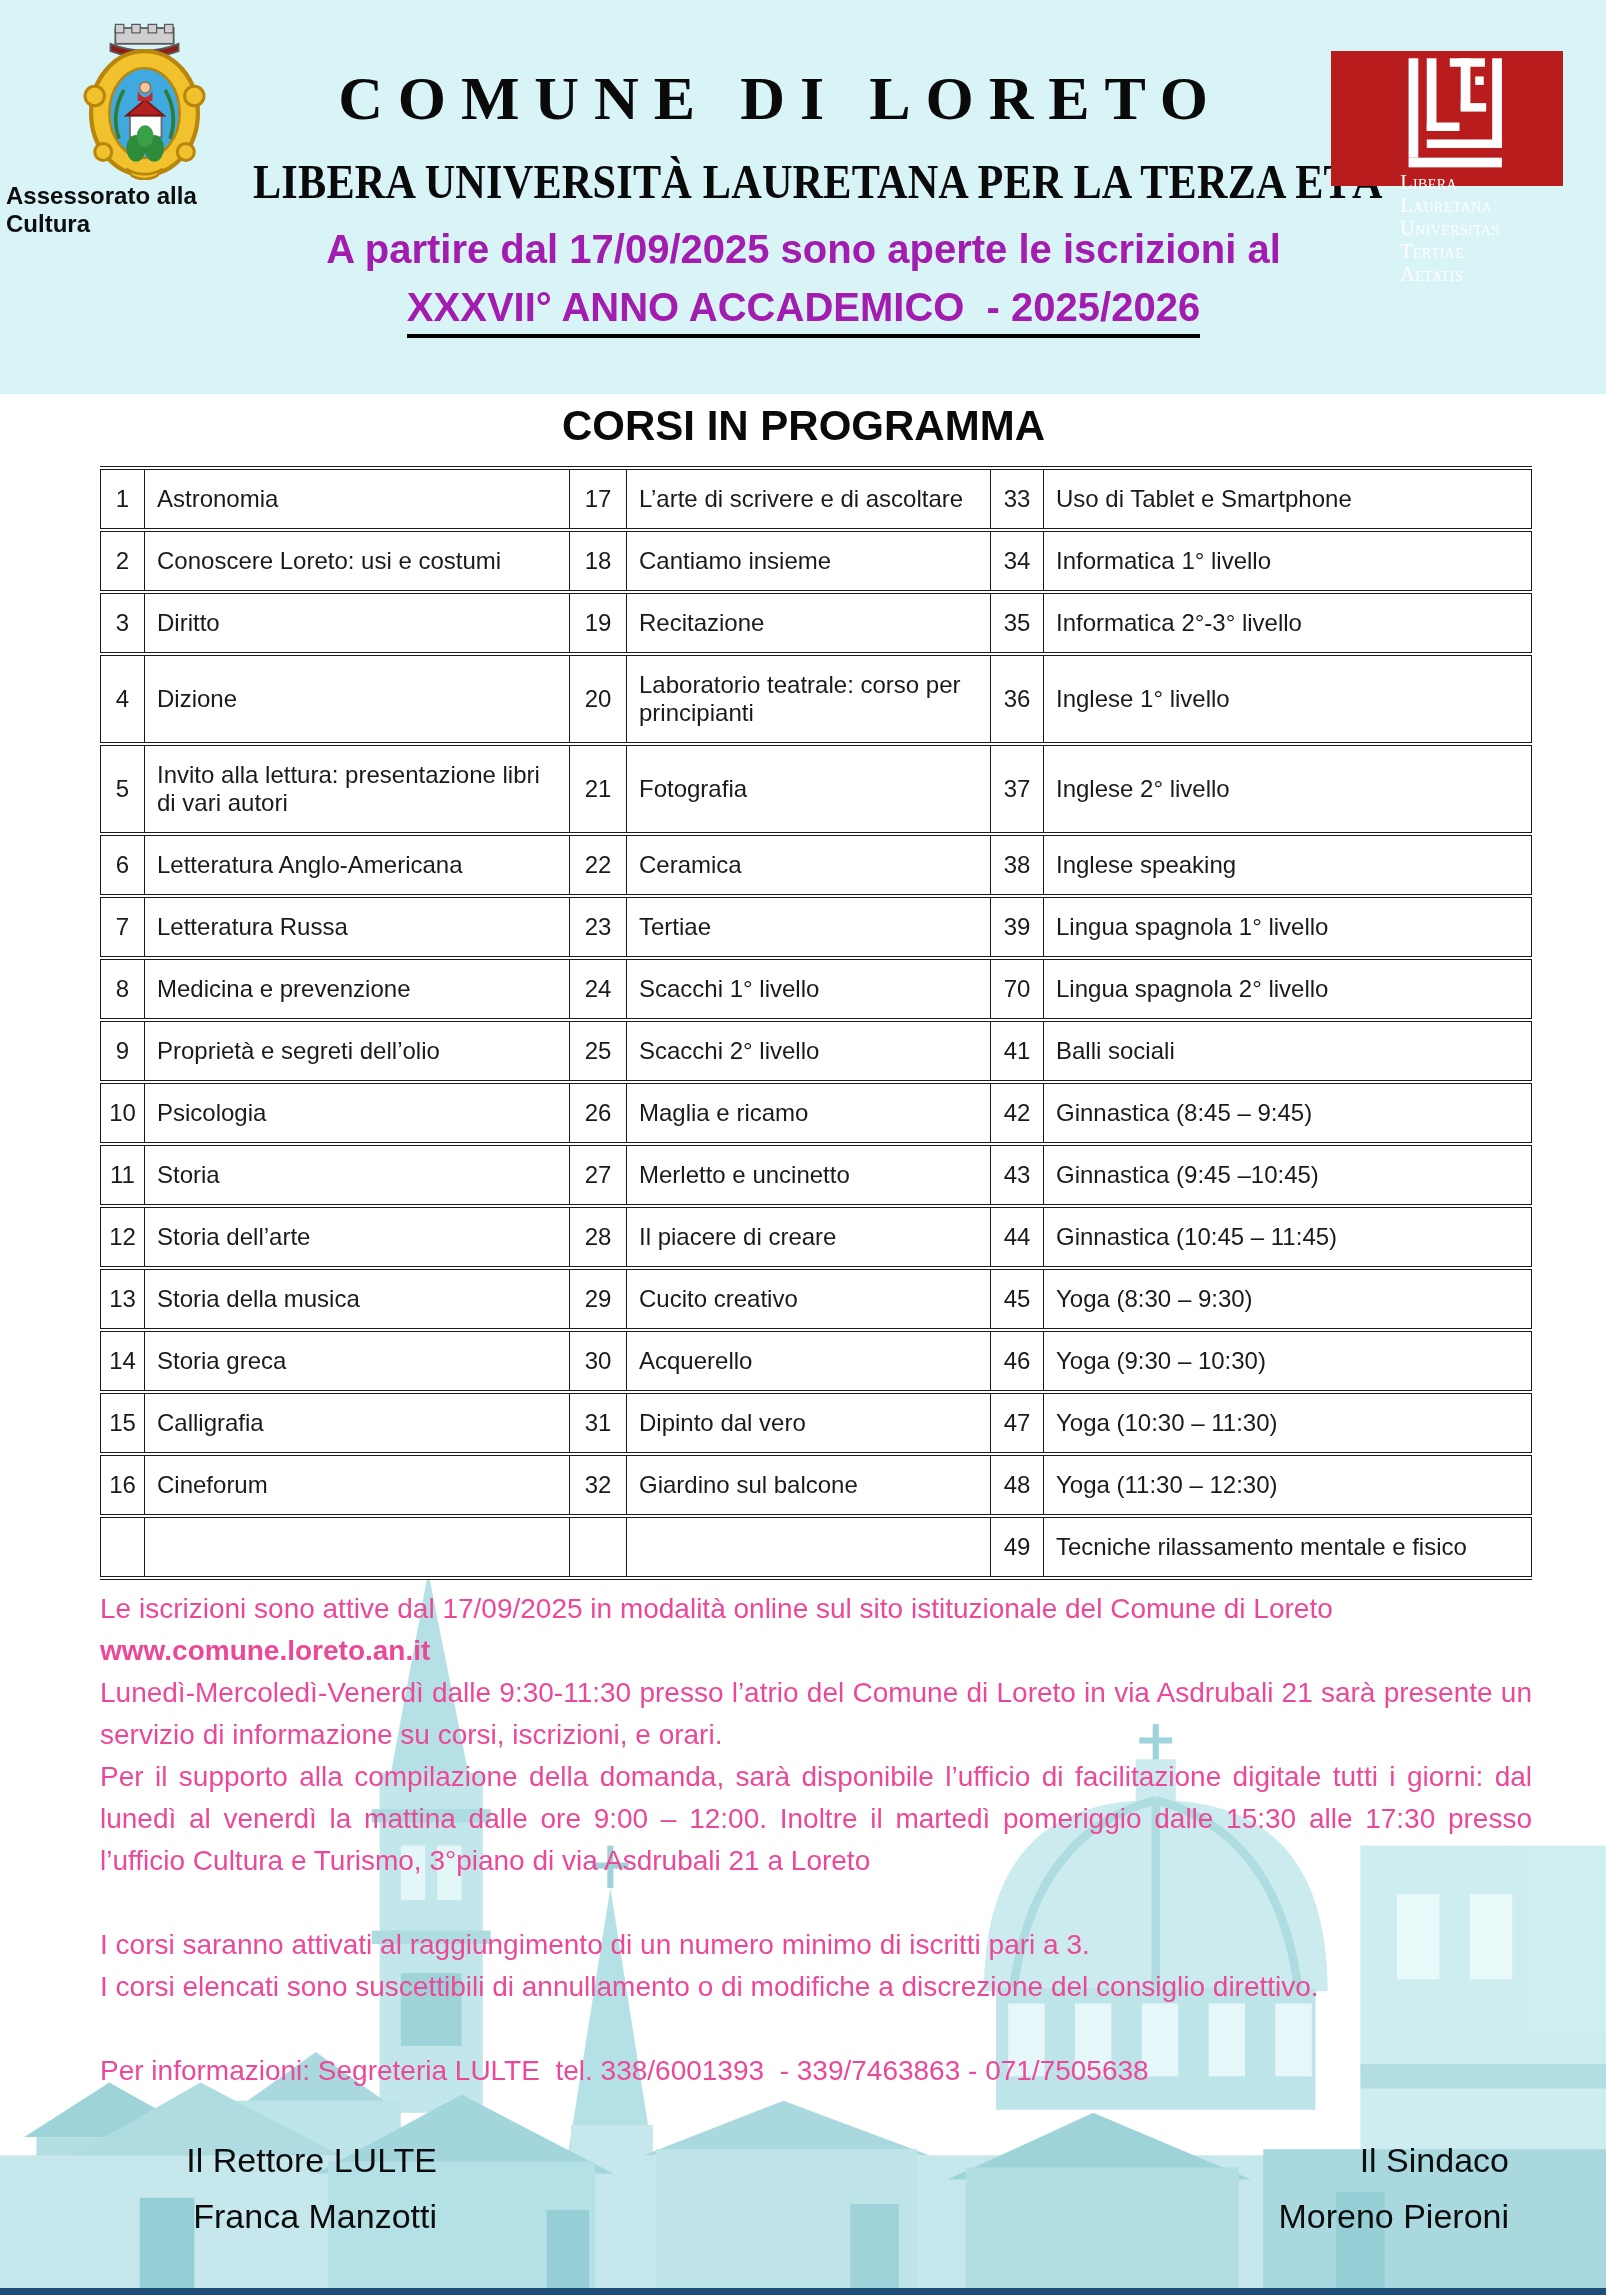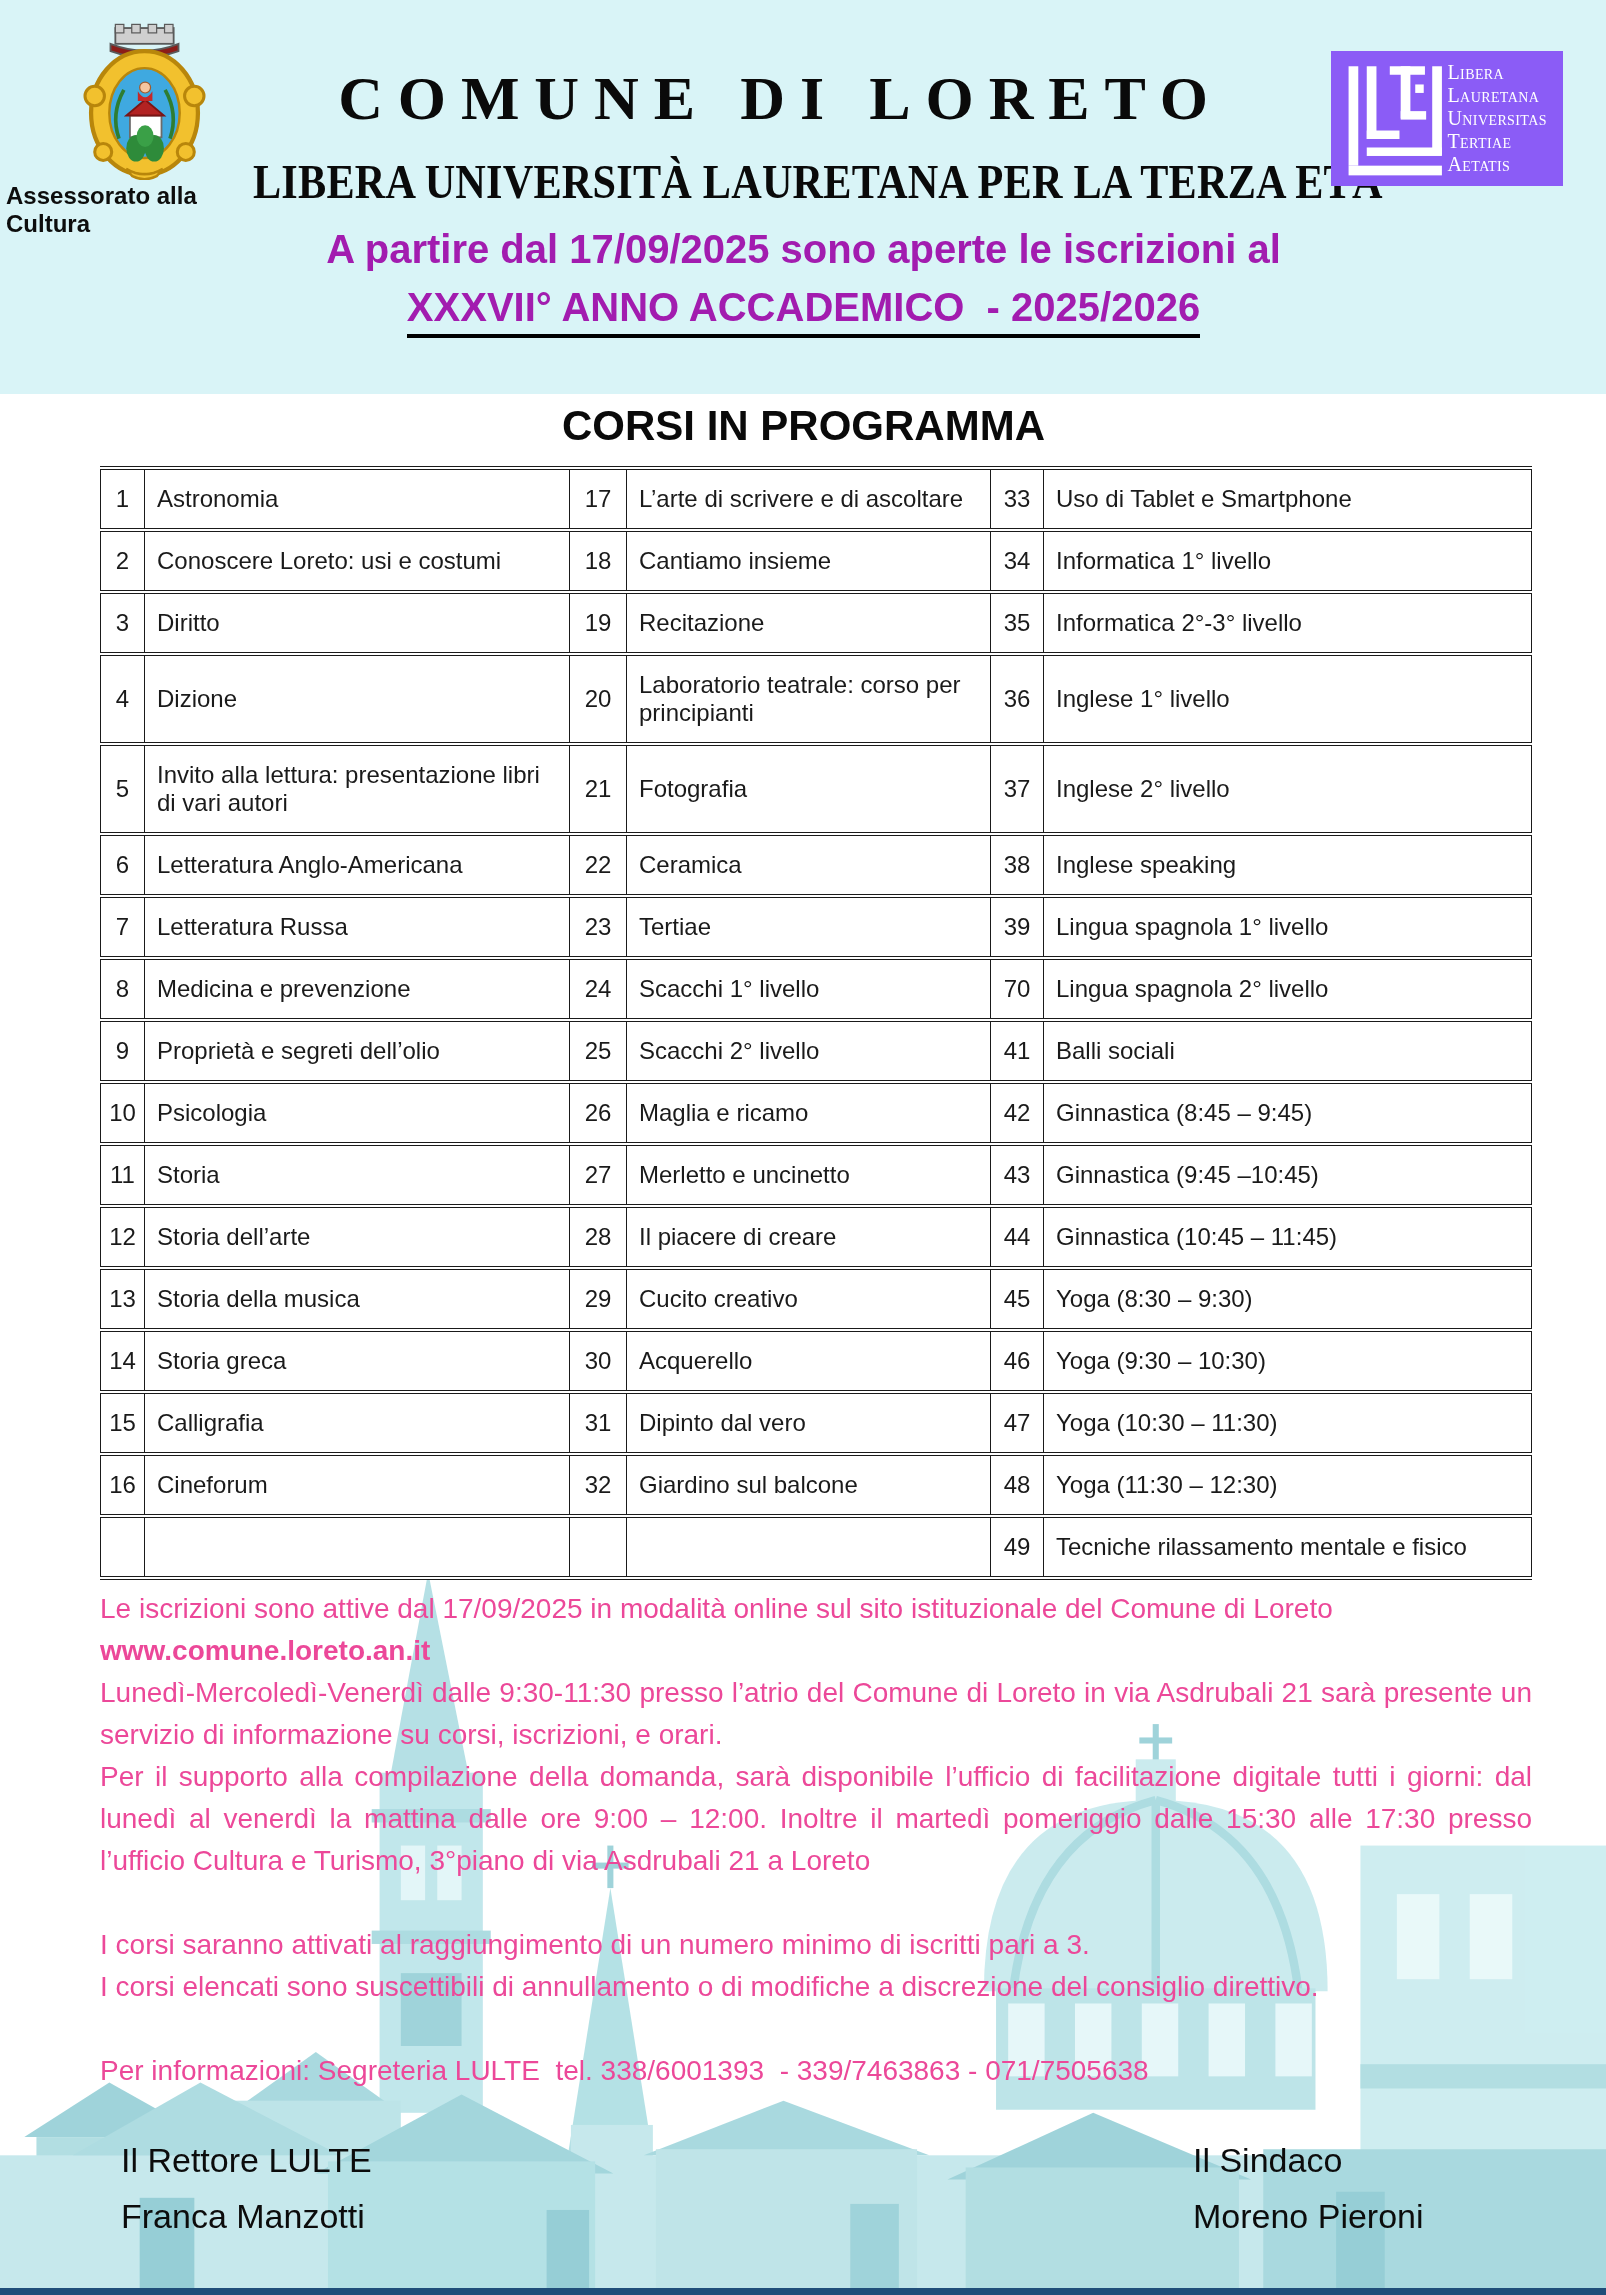--- a/index.html
+++ b/index.html
@@ -30,21 +30,21 @@
     font-size:62px; letter-spacing:0.24em; color:#0a0a0a; white-space:nowrap;
   }
   .sub-title {
     margin-top:20.6px;
     font-family:"Liberation Serif", serif; font-weight:700;
     font-size:44px; letter-spacing:0.005em; color:#0a0a0a; white-space:nowrap;
     transform:scale(0.96,1.08); transform-origin:center top;
   }
   .lulte-logo {
     position:absolute; left:1331px; top:51px; width:232px; height:135px;
-    background:#8b5cf6; display:flex; align-items:center;
+    background:#b91c1c; display:flex; align-items:center;flex-direction:column;
   }
   .lulte-glyph { width:102px; height:120px; margin-left:8.5px; flex:none; }
   .lulte-words { margin-left:6px; }
   .lulte-words p {
     font-family:"Liberation Serif", serif; font-variant-caps:small-caps;
     color:#ffffff; font-size:20px; line-height:23px; letter-spacing:0.02em;
   }
   .headline {
     position:absolute; left:0; top:220px; width:1607px; text-align:center;
     font-size:40px; font-weight:700; line-height:58px; color:#a21caf;
@@ -72,21 +72,21 @@
   
   .info {
     position:absolute; left:100px; top:1588px; width:1432px; z-index:2;
     font-size:28px; line-height:42px; text-align:justify; color:#ec4899;
   }
   .info .gap { height:42px; }
   .info strong { font-weight:700; }
 
   
   .footer { position:absolute; left:0; top:2132px; width:1607px; z-index:2; }
-  .sig { position:absolute; text-align:left; font-size:34px; line-height:56px; color:#0c0c0c; }
+  .sig { position:absolute; text-align:right; font-size:34px; line-height:56px; color:#0c0c0c; }
   .sig.left  { left:121px;  width:316px; }
   .sig.right { left:1193px; width:316px; }
 
   .bottom-bar {
     position:absolute; left:0; bottom:0; width:1607px; height:7.3px;
     background:#1f4e79; z-index:3;
   }
 </style>
 </head>
 <body>

